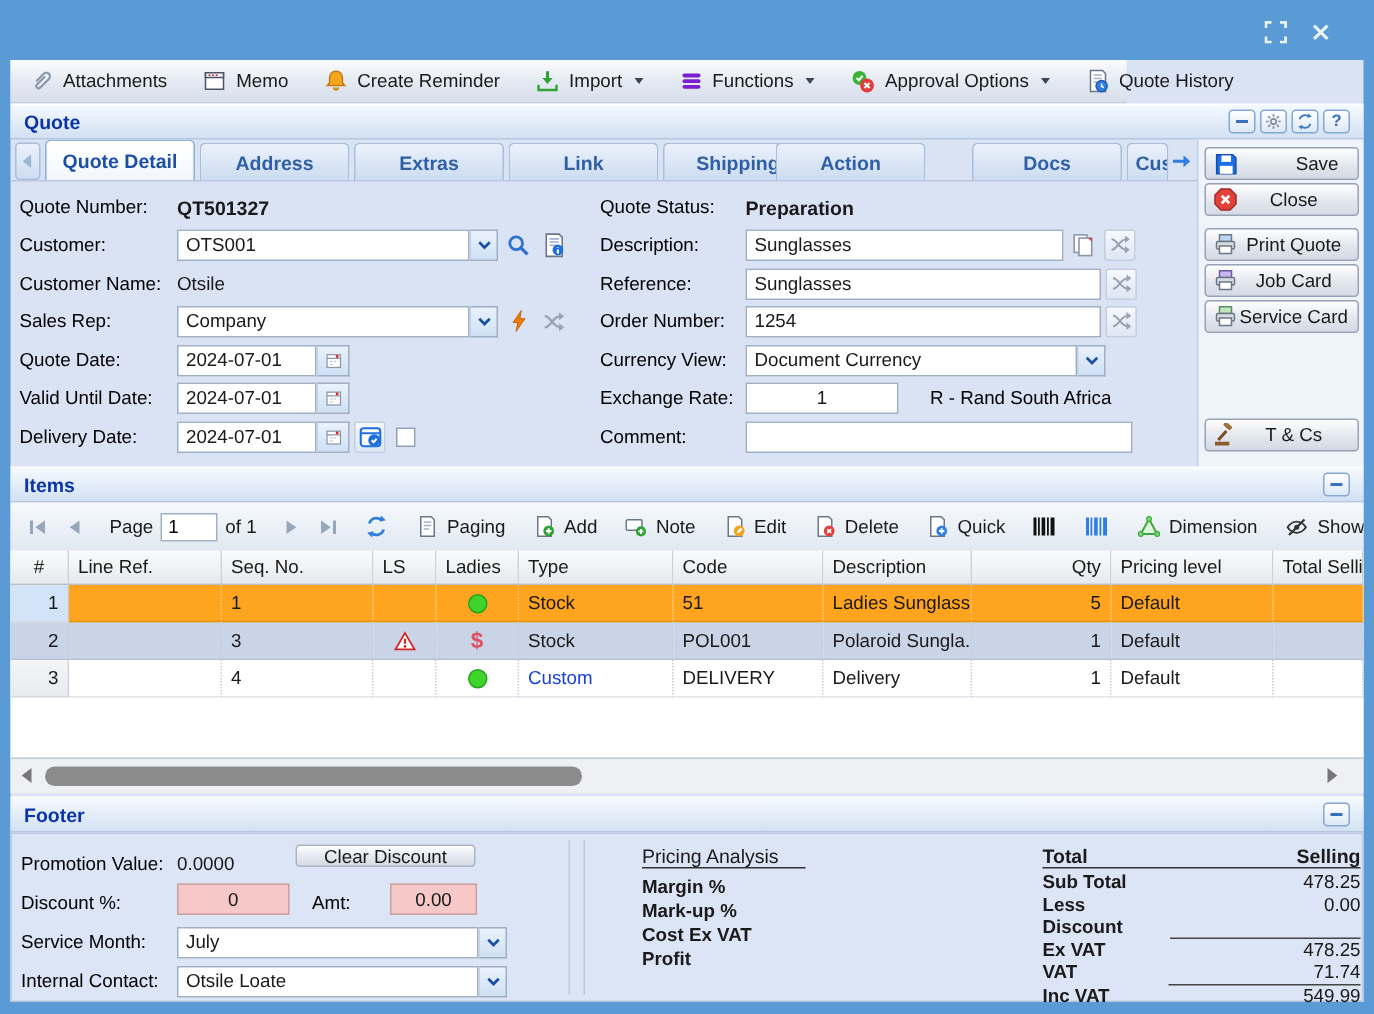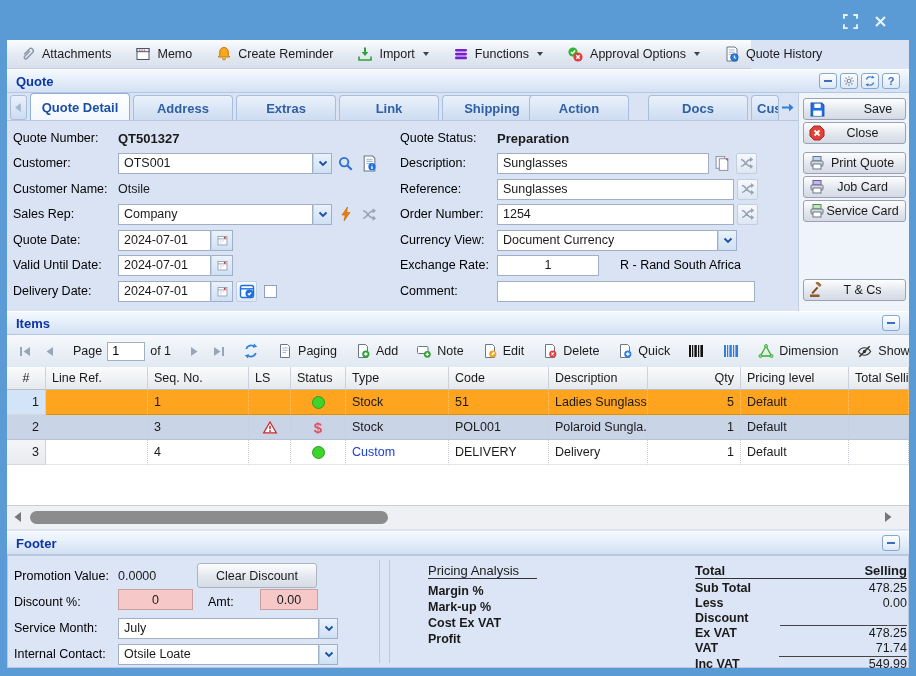--- a/index.html
+++ b/index.html
@@ -68,21 +68,21 @@
 
   
   .hscroll { left:7px; top:505px; width:902px; height:24px; background:#eef0f3; border-top:1px solid #c8cdd6; }
   .thumb { position:absolute; left:23px; top:5px; width:358px; height:13px; background:#8c8c8c; border-radius:7px; cursor:pointer; }
   .sarr { position:absolute; top:4px; width:14px; height:14px; display:flex; align-items:center; justify-content:center; cursor:pointer; }
 
   
   .fbody { left:7px; top:555px; width:902px; height:113px; background:#dbe5f5; border:1px solid #b9c8e0; }
   .vline { position:absolute; top:4px; bottom:4px; width:1px; background:#b9c8e0; }
   .pinkin { background:#f7c8c8; border:1px solid #c9a0a0; height:21px; display:flex; align-items:center; justify-content:center; font-size:12.5px; }
-  .cdbtn { background:linear-gradient(#fefefe,#e3e7ee 55%,#d6dce5); border:1px solid #aab3c0; border-radius:3px; height:25px; display:flex; align-items:center; justify-content:center; font-size:12.5px; cursor:pointer; }
+  .cdbtn { background:linear-gradient(#fefefe,#e3e7ee 55%,#d6dce5); border:1px solid #aab3c0; border-radius:3px; height:15px; display:flex; align-items:center; justify-content:center; font-size:12.5px; cursor:pointer; }
   .pa-title { font-weight:normal; font-size:13px; border-bottom:1px solid #333; display:inline-block; padding-right:18px; }
   .pa-row { font-weight:bold; font-size:12.5px; line-height:16px; }
   .tot-head { display:flex; justify-content:space-between; font-weight:bold; font-size:13px; border-bottom:1px solid #333; width:212px; }
   .tot-row { display:flex; justify-content:space-between; width:212px; line-height:15px; }
   .tot-row .tl { font-weight:bold; font-size:12.5px; }
   .tot-row .tv { width:128px; text-align:right; font-size:12.5px; }
   .tot-row .tv.ul { border-bottom:1px solid #444; }
 </style>
 </head>
 <body>
@@ -206,21 +206,21 @@
     </div>
   <div class="tab" style="left:229px;">
       <span>Extras</span>
     </div>
   <div class="tab" style="left:332px;">
       <span>Link</span>
     </div>
   <div class="tab" style="left:435px;">
       <span>Shipping</span>
     </div>
-  <div class="tab" style="left:522px;">
+  <div class="tab" style="left:510px;">
       <span>Action</span>
     </div>
   <div class="tab" style="left:641px;">
       <span>Docs</span>
     </div>
   <div class="tab" style="left:744px; width:28px; justify-content:flex-start; padding-left:5px; overflow:hidden;">
       <span>Cus</span>
     </div>
   <div class="tabnav" style="left:772px; border:none; background:transparent;">
     <svg class="ic" width="13" height="11" viewBox="0 0 13 10">
@@ -634,21 +634,21 @@
   </div>
 
 </div>
 
 <div class="abs tablewrap">
   <div class="thead">
     <div class="th cc" style="width:39px;">#</div>
     <div class="th" style="width:102px;">Line Ref.</div>
     <div class="th" style="width:101px;">Seq. No.</div>
     <div class="th" style="width:42px;">LS</div>
-    <div class="th" style="width:55px;">Status</div>
+    <div class="th" style="width:55px;">Ladies</div>
     <div class="th" style="width:103px;">Type</div>
     <div class="th" style="width:100px;">Code</div>
     <div class="th" style="width:99px;">Description</div>
     <div class="th rr" style="width:93px;">Qty</div>
     <div class="th" style="width:108px;">Pricing level</div>
     <div class="th" style="flex:1;">Total Sellin</div>
   </div>
 
   <div class="tr row-sel">
     <div class="td tdnum" style="width:39px;">1</div>

